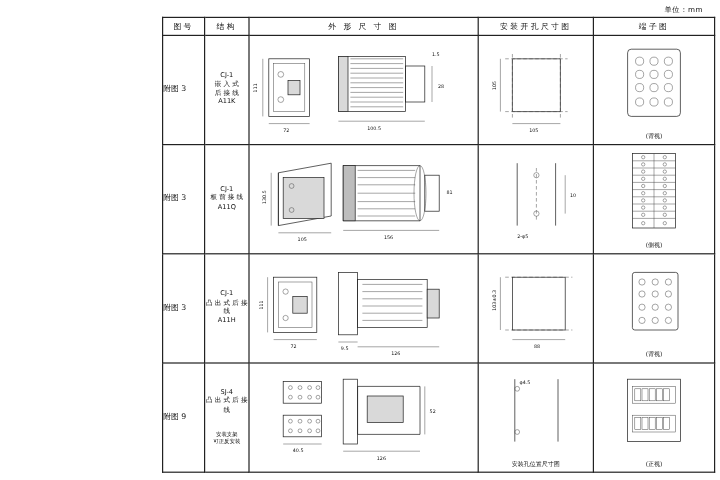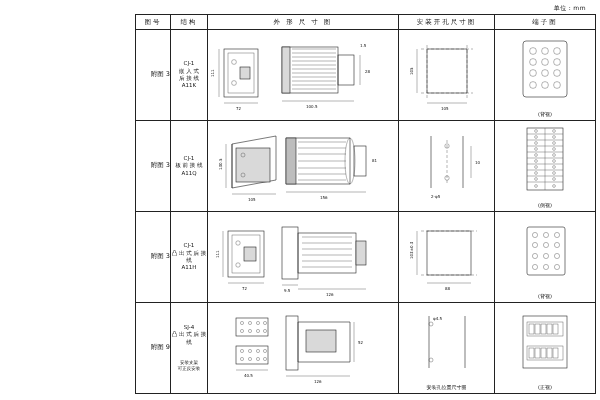--- a/index.html
+++ b/index.html
@@ -7,21 +7,21 @@
   .page{position:relative;width:600px;height:400px;box-sizing:border-box;padding:0;}
   .unit{position:absolute;top:4px;right:14px;font-size:6px;color:#111;letter-spacing:0.5px;}
   table.main{position:absolute;top:14px;left:135px;width:455px;border-collapse:collapse;table-layout:fixed;}
   table.main th,table.main td{border:1px solid #222;padding:0;}
   table.main th{font-size:6.5px;font-weight:normal;height:14px;letter-spacing:2px;}
   .c-fig{width:34px;}
   .c-struct{width:36px;}
   .c-outline{width:190px;}
   .c-mount{width:95px;}
   .c-term{width:100px;}
-  td.fig{font-size:6.5px;text-align:right;vertical-align:middle;line-height:1.5;}
+  td.fig{font-size:6.5px;text-align:left;vertical-align:middle;line-height:1.5;}
   td.struct{font-size:5.5px;text-align:center;vertical-align:middle;line-height:1.35;}
   td.cell{vertical-align:middle;position:relative;height:90px;}
   .drawbox{position:relative;width:100%;height:88px;}
   .caption{position:absolute;bottom:2px;left:0;width:100%;text-align:center;font-size:5px;color:#111;}
   svg{display:block;margin:0 auto;}
   .ln{stroke:#222;stroke-width:0.6;fill:none;}
   .lnthin{stroke:#444;stroke-width:0.4;fill:none;}
   .dash{stroke:#444;stroke-width:0.4;fill:none;stroke-dasharray:3 2;}
   .fillg{fill:#d9d9d9;stroke:#222;stroke-width:0.6;}
   .filld{fill:#bdbdbd;stroke:#222;stroke-width:0.6;}

